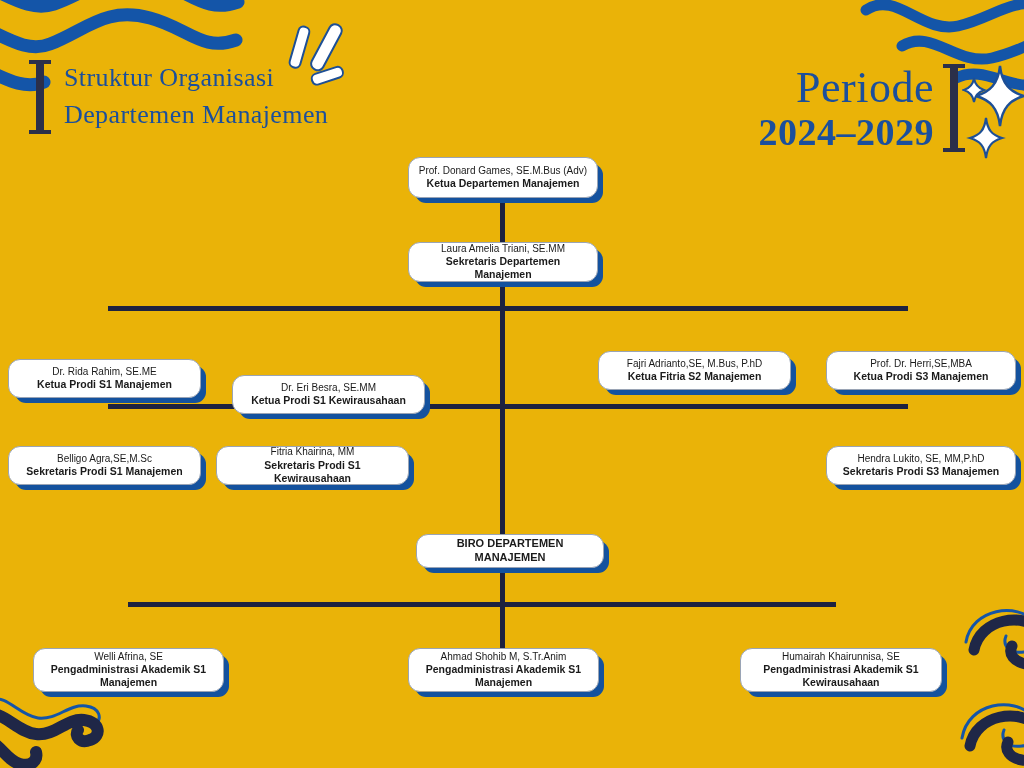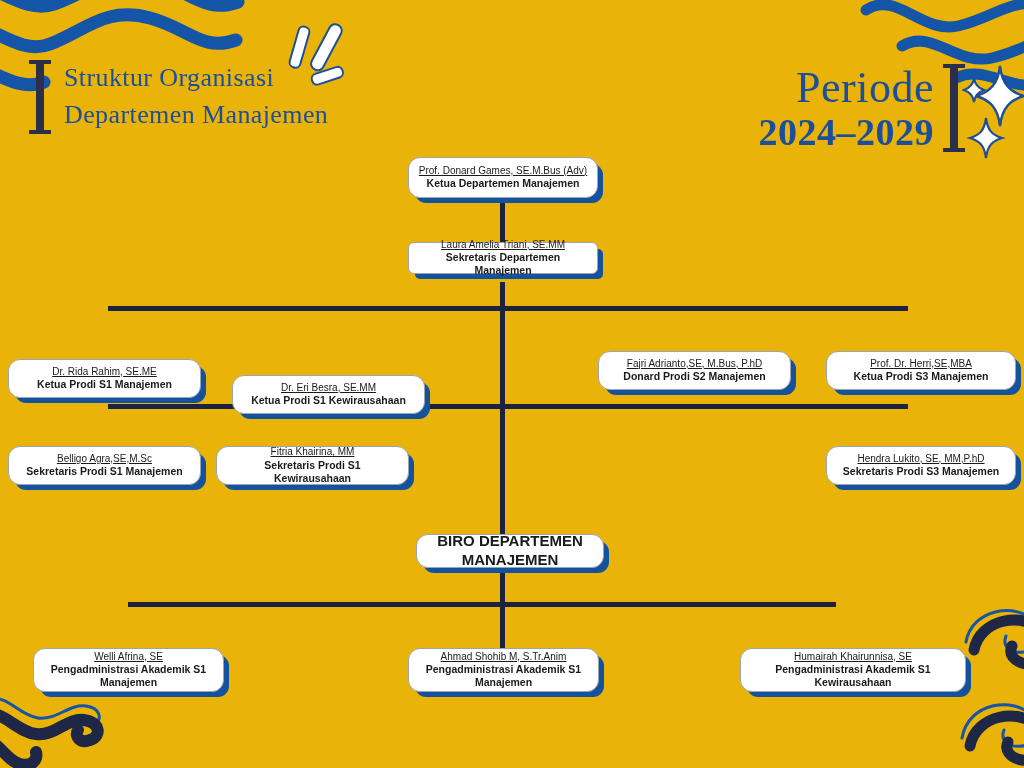--- a/index.html
+++ b/index.html
@@ -106,30 +106,29 @@
     z-index: 3;
     box-shadow: 6px 6px 0 -1px #14529e;
     color: #1a1a1a;
   }
   .node .nm {
     display: block;
     font-size: 10px;
     line-height: 1.25;
     font-weight: 400;
     white-space: nowrap;
-    text-decoration: underline;
   }
   .node .role {
     display: block;
     font-size: 10.5px;
     line-height: 1.25;
     font-weight: bold;
     white-space: pre-line;
   }
-  .node.single .role { font-size: 15px; }
+  .node.single .role { font-size: 11px; }
 </style>
 </head>
 <body>
 
 <div id="canvas">
 
   <div class="deco" id="deco-wave-topleft">
     <svg width="280" height="120" viewBox="0 0 280 120" fill="none">
       <path d="M-30 18 C 10 -16, 48 44, 88 30 C 124 18, 142 -6, 186 6 C 224 16, 238 40, 272 28" stroke="#1455a8" stroke-width="13" stroke-linecap="round" fill="none"></path>
       <path d="M-34 58 C 6 24, 44 86, 84 70 C 120 56, 140 32, 184 44 C 222 54, 236 78, 270 66" stroke="#1455a8" stroke-width="13" stroke-linecap="round" fill="none"></path>
@@ -205,36 +204,36 @@
 
   <div class="conn vline" style="left:500px; top:568px; height:82px;"></div>
 
   <div class="conn hline" style="left:128px; top:602px; width:708px;"></div>
 
   <div class="node" style="left:408px; top:157px; width:190px; height:41px;">
     <span class="nm">Prof. Donard Games, SE.M.Bus (Adv)</span>
     <span class="role">Ketua Departemen Manajemen</span>
   </div>
 
-  <div class="node" style="left:408px; top:242px; width:190px; height:32px;border-radius:6px;">
+  <div class="node" style="left:408px; top:242px; width:190px; height:40px;">
     <span class="nm">Laura Amelia Triani, SE.MM</span>
     <span class="role">Sekretaris Departemen Manajemen</span>
   </div>
 
   <div class="node" style="left:8px; top:351px; width:193px; height:39px;margin-top:8px;">
     <span class="nm">Dr. Rida Rahim, SE.ME</span>
     <span class="role">Ketua Prodi S1 Manajemen</span>
   </div>
   <div class="node" style="left:232px; top:351px; width:193px; height:39px;margin-top:24px;">
     <span class="nm">Dr. Eri Besra, SE.MM</span>
     <span class="role">Ketua Prodi S1 Kewirausahaan</span>
   </div>
   <div class="node" style="left:598px; top:351px; width:193px; height:39px;">
     <span class="nm">Fajri Adrianto,SE, M.Bus, P.hD</span>
-    <span class="role">Donard Prodi S2 Manajemen</span>
+    <span class="role">Ketua Fitria S2 Manajemen</span>
   </div>
   <div class="node" style="left:826px; top:351px; width:190px; height:39px;">
     <span class="nm">Prof. Dr. Herri,SE,MBA</span>
     <span class="role">Ketua Prodi S3 Manajemen</span>
   </div>
 
   <div class="node" style="left:8px; top:446px; width:193px; height:39px;">
     <span class="nm">Belligo Agra,SE,M.Sc</span>
     <span class="role">Sekretaris Prodi S1 Manajemen</span>
   </div>
@@ -254,19 +253,19 @@
   <div class="node" style="left:33px; top:648px; width:191px; height:44px;">
     <span class="nm">Welli Afrina, SE</span>
     <span class="role">Pengadministrasi Akademik S1
 Manajemen</span>
   </div>
   <div class="node" style="left:408px; top:648px; width:191px; height:44px;">
     <span class="nm">Ahmad Shohib M, S.Tr.Anim</span>
     <span class="role">Pengadministrasi Akademik S1
 Manajemen</span>
   </div>
-  <div class="node" style="left:740px; top:648px; width:226px; height:44px;">
+  <div class="node" style="left:740px; top:648px; width:202px; height:44px;">
     <span class="nm">Humairah Khairunnisa, SE</span>
     <span class="role">Pengadministrasi Akademik S1
 Kewirausahaan</span>
   </div>
 
 </div>
 
 </body></html>

